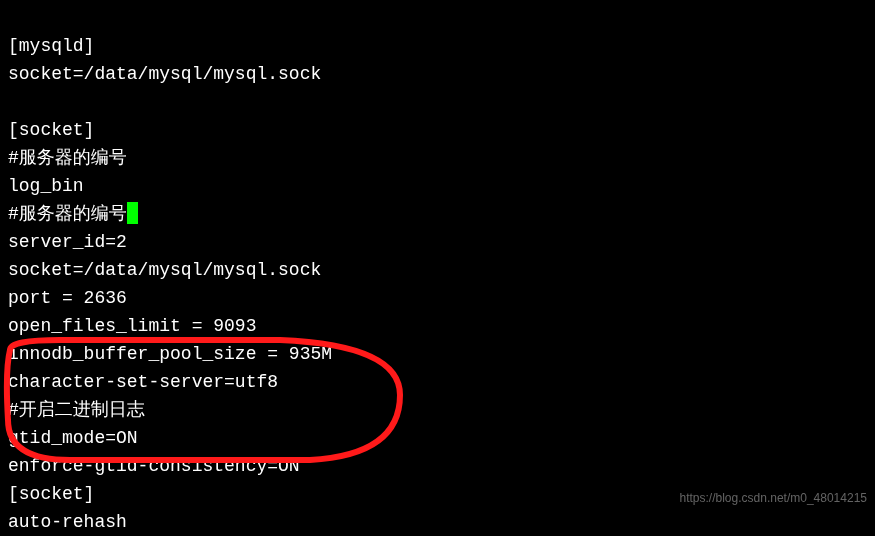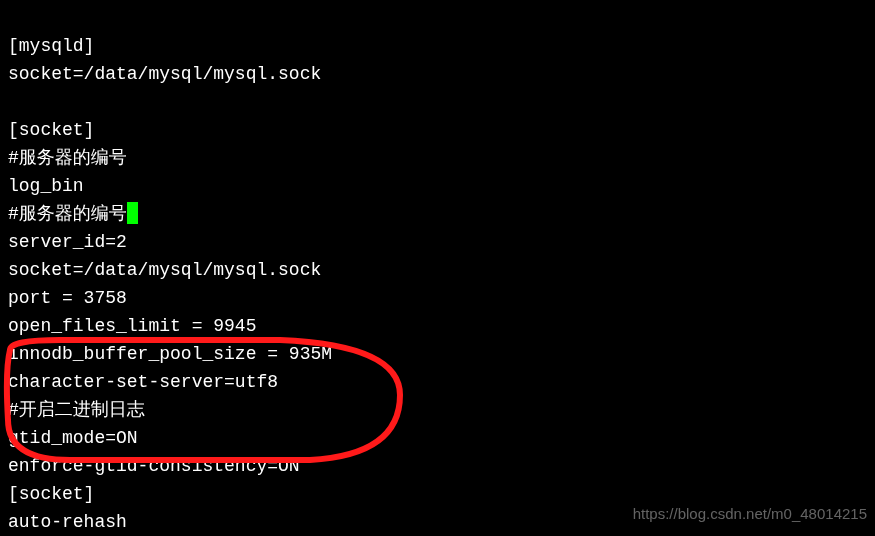--- a/index.html
+++ b/index.html
@@ -21,25 +21,25 @@
     }
     .cursor {
       display: inline-block;
       background: #00ff00;
       width: 11px;
       height: 22px;
       vertical-align: text-bottom;
     }
     .watermark {
       position: absolute;
-      bottom: 8px;
+      bottom: 24px;
       right: 8px;
       color: rgba(180,180,180,0.55);
       font-family: Arial, sans-serif;
-      font-size: 15px;
+      font-size: 12px;
     }
     .annotation {
       position: absolute;
       pointer-events: none;
     }
     .annotation svg {
       position: absolute;
     }
   </style>
 </head>
@@ -48,22 +48,22 @@
 <div class="terminal">
 <span>[mysqld]</span>
 <span>socket=/data/mysql/mysql.sock</span>
 <span></span>
 <span>[socket]</span>
 <span>#服务器的编号</span>
 <span>log_bin</span>
 <span>#服务器的编号</span><span class="cursor"></span>
 <span>server_id=2</span>
 <span>socket=/data/mysql/mysql.sock</span>
-<span>port = 3758</span>
-<span>open_files_limit = 9945</span>
+<span>port = 2636</span>
+<span>open_files_limit = 9093</span>
 <span>innodb_buffer_pool_size = 935M</span>
 <span>character-set-server=utf8</span>
 <span>#开启二进制日志</span>
 <span>gtid_mode=ON</span>
 <span>enforce-gtid-consistency=ON</span>
 <span>[socket]</span>
 <span>auto-rehash</span>
 
 
 </div>

